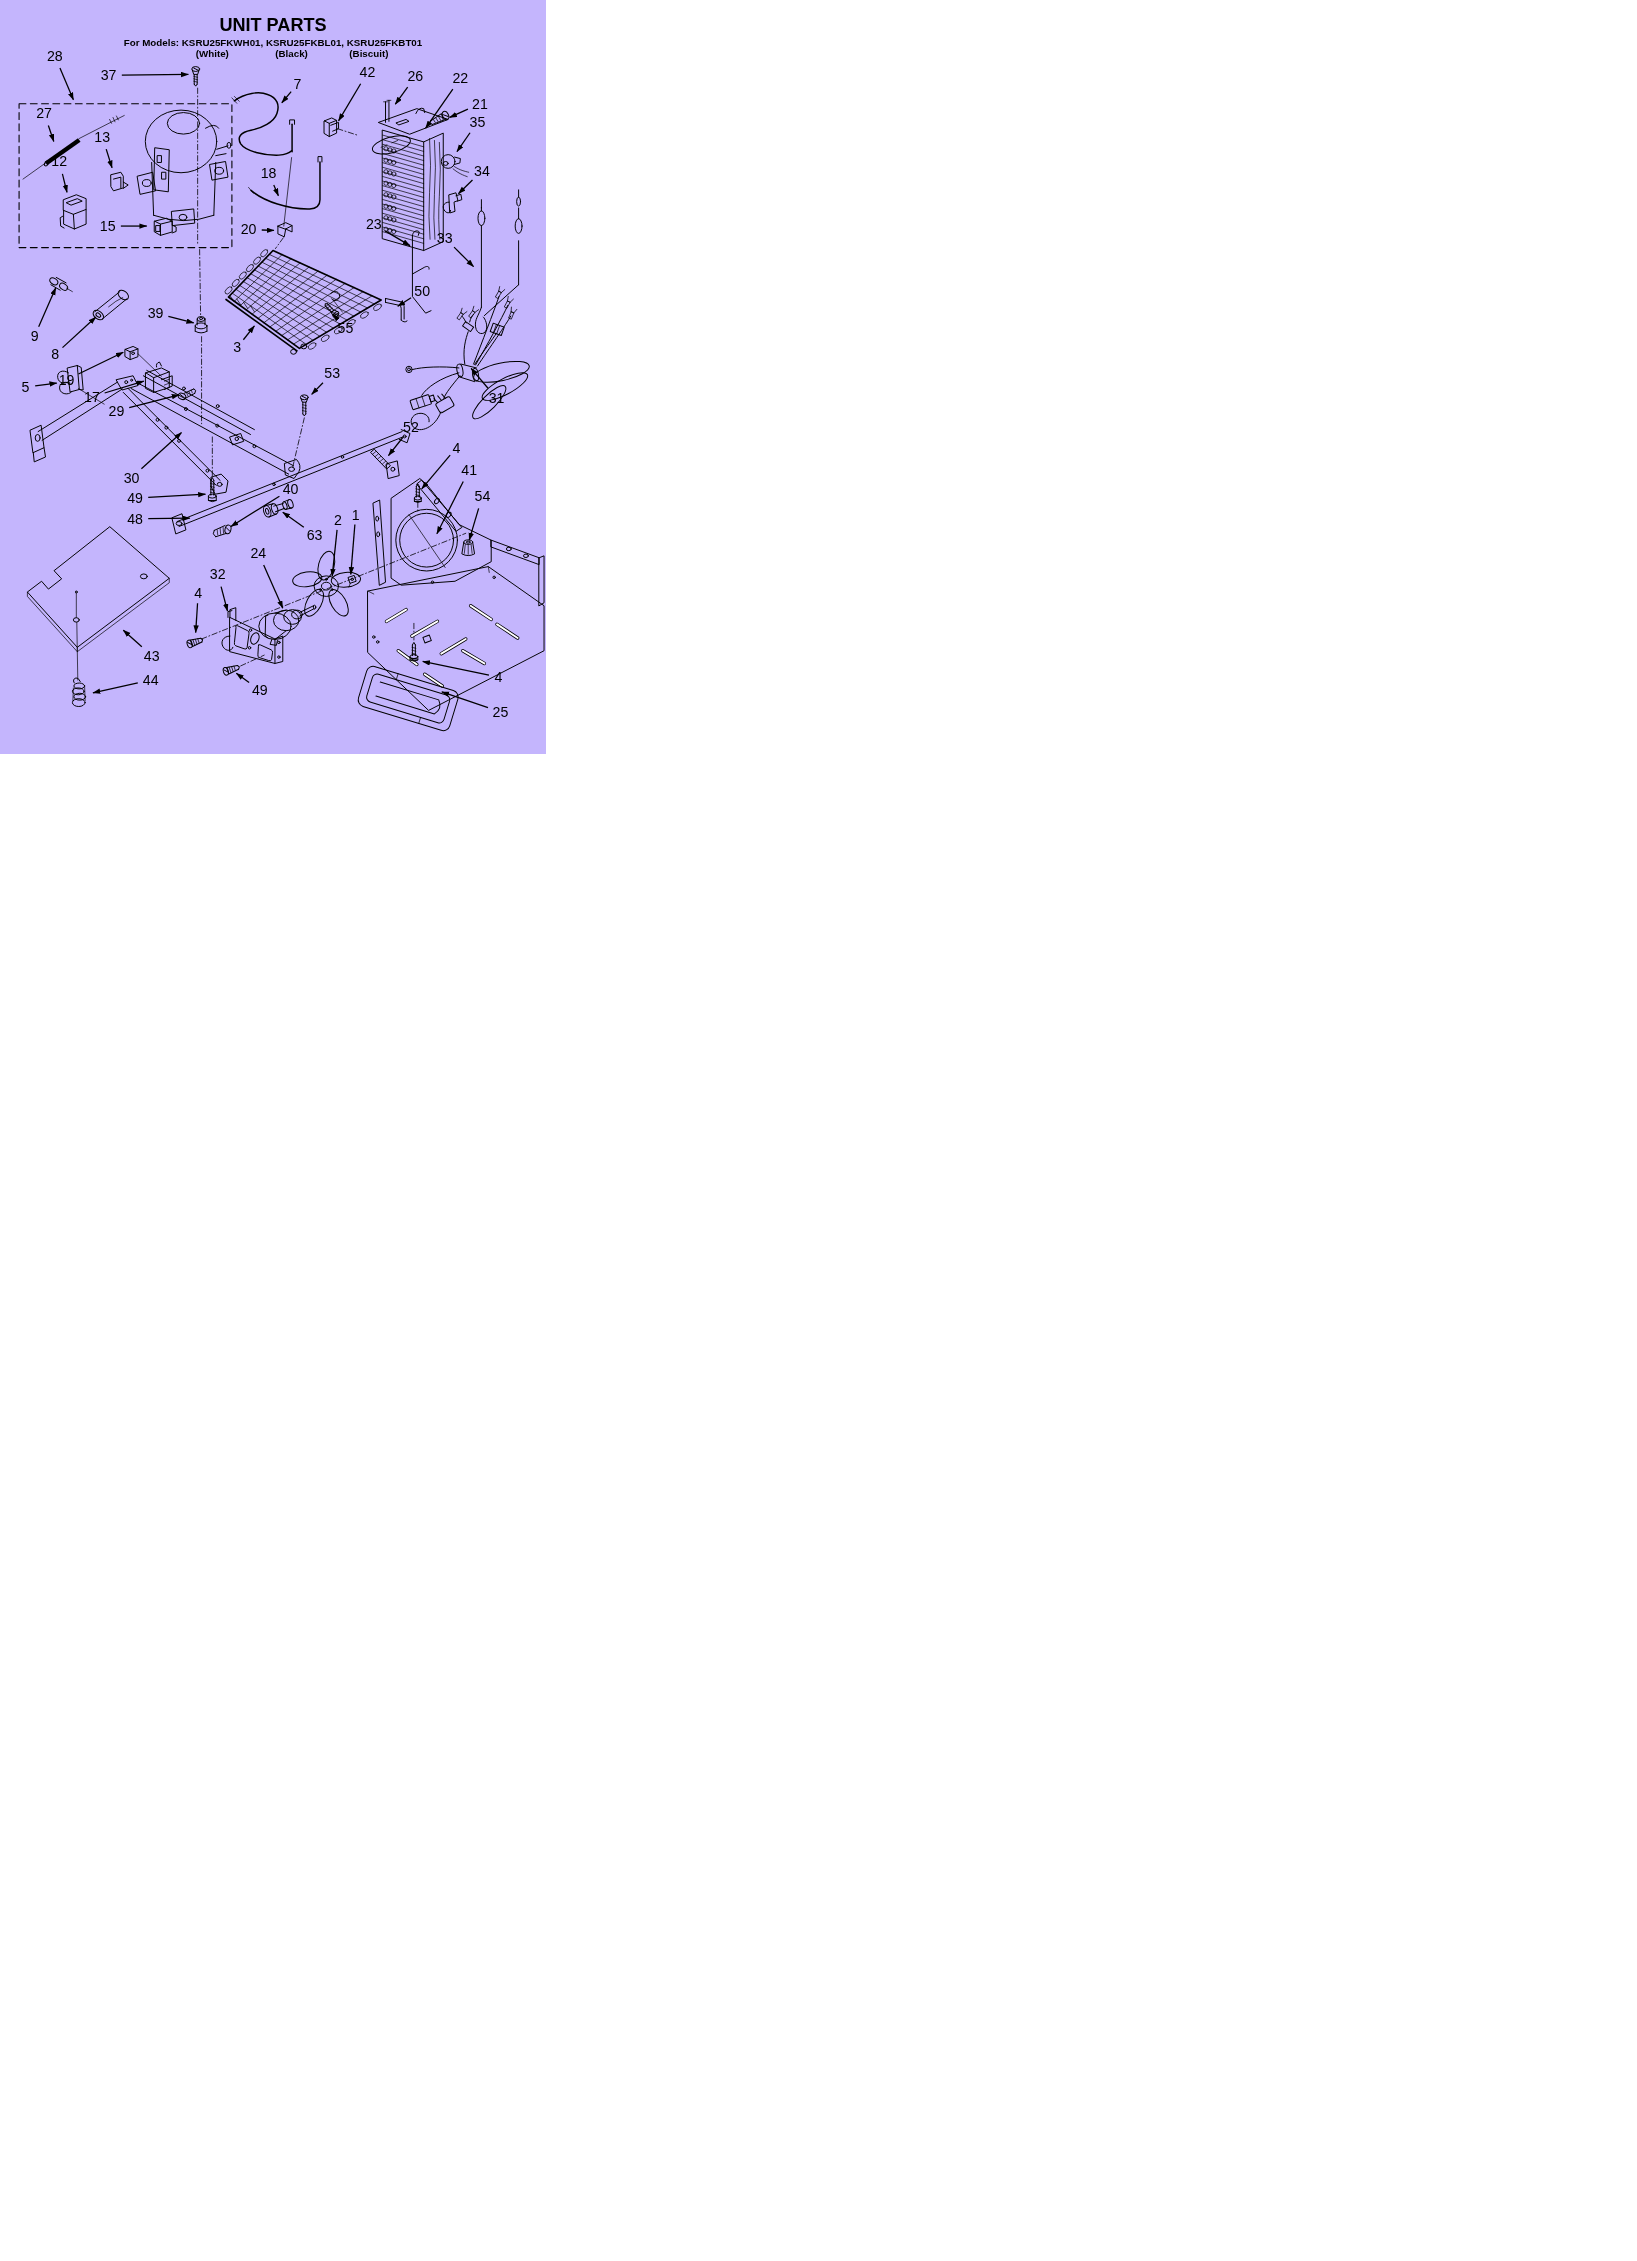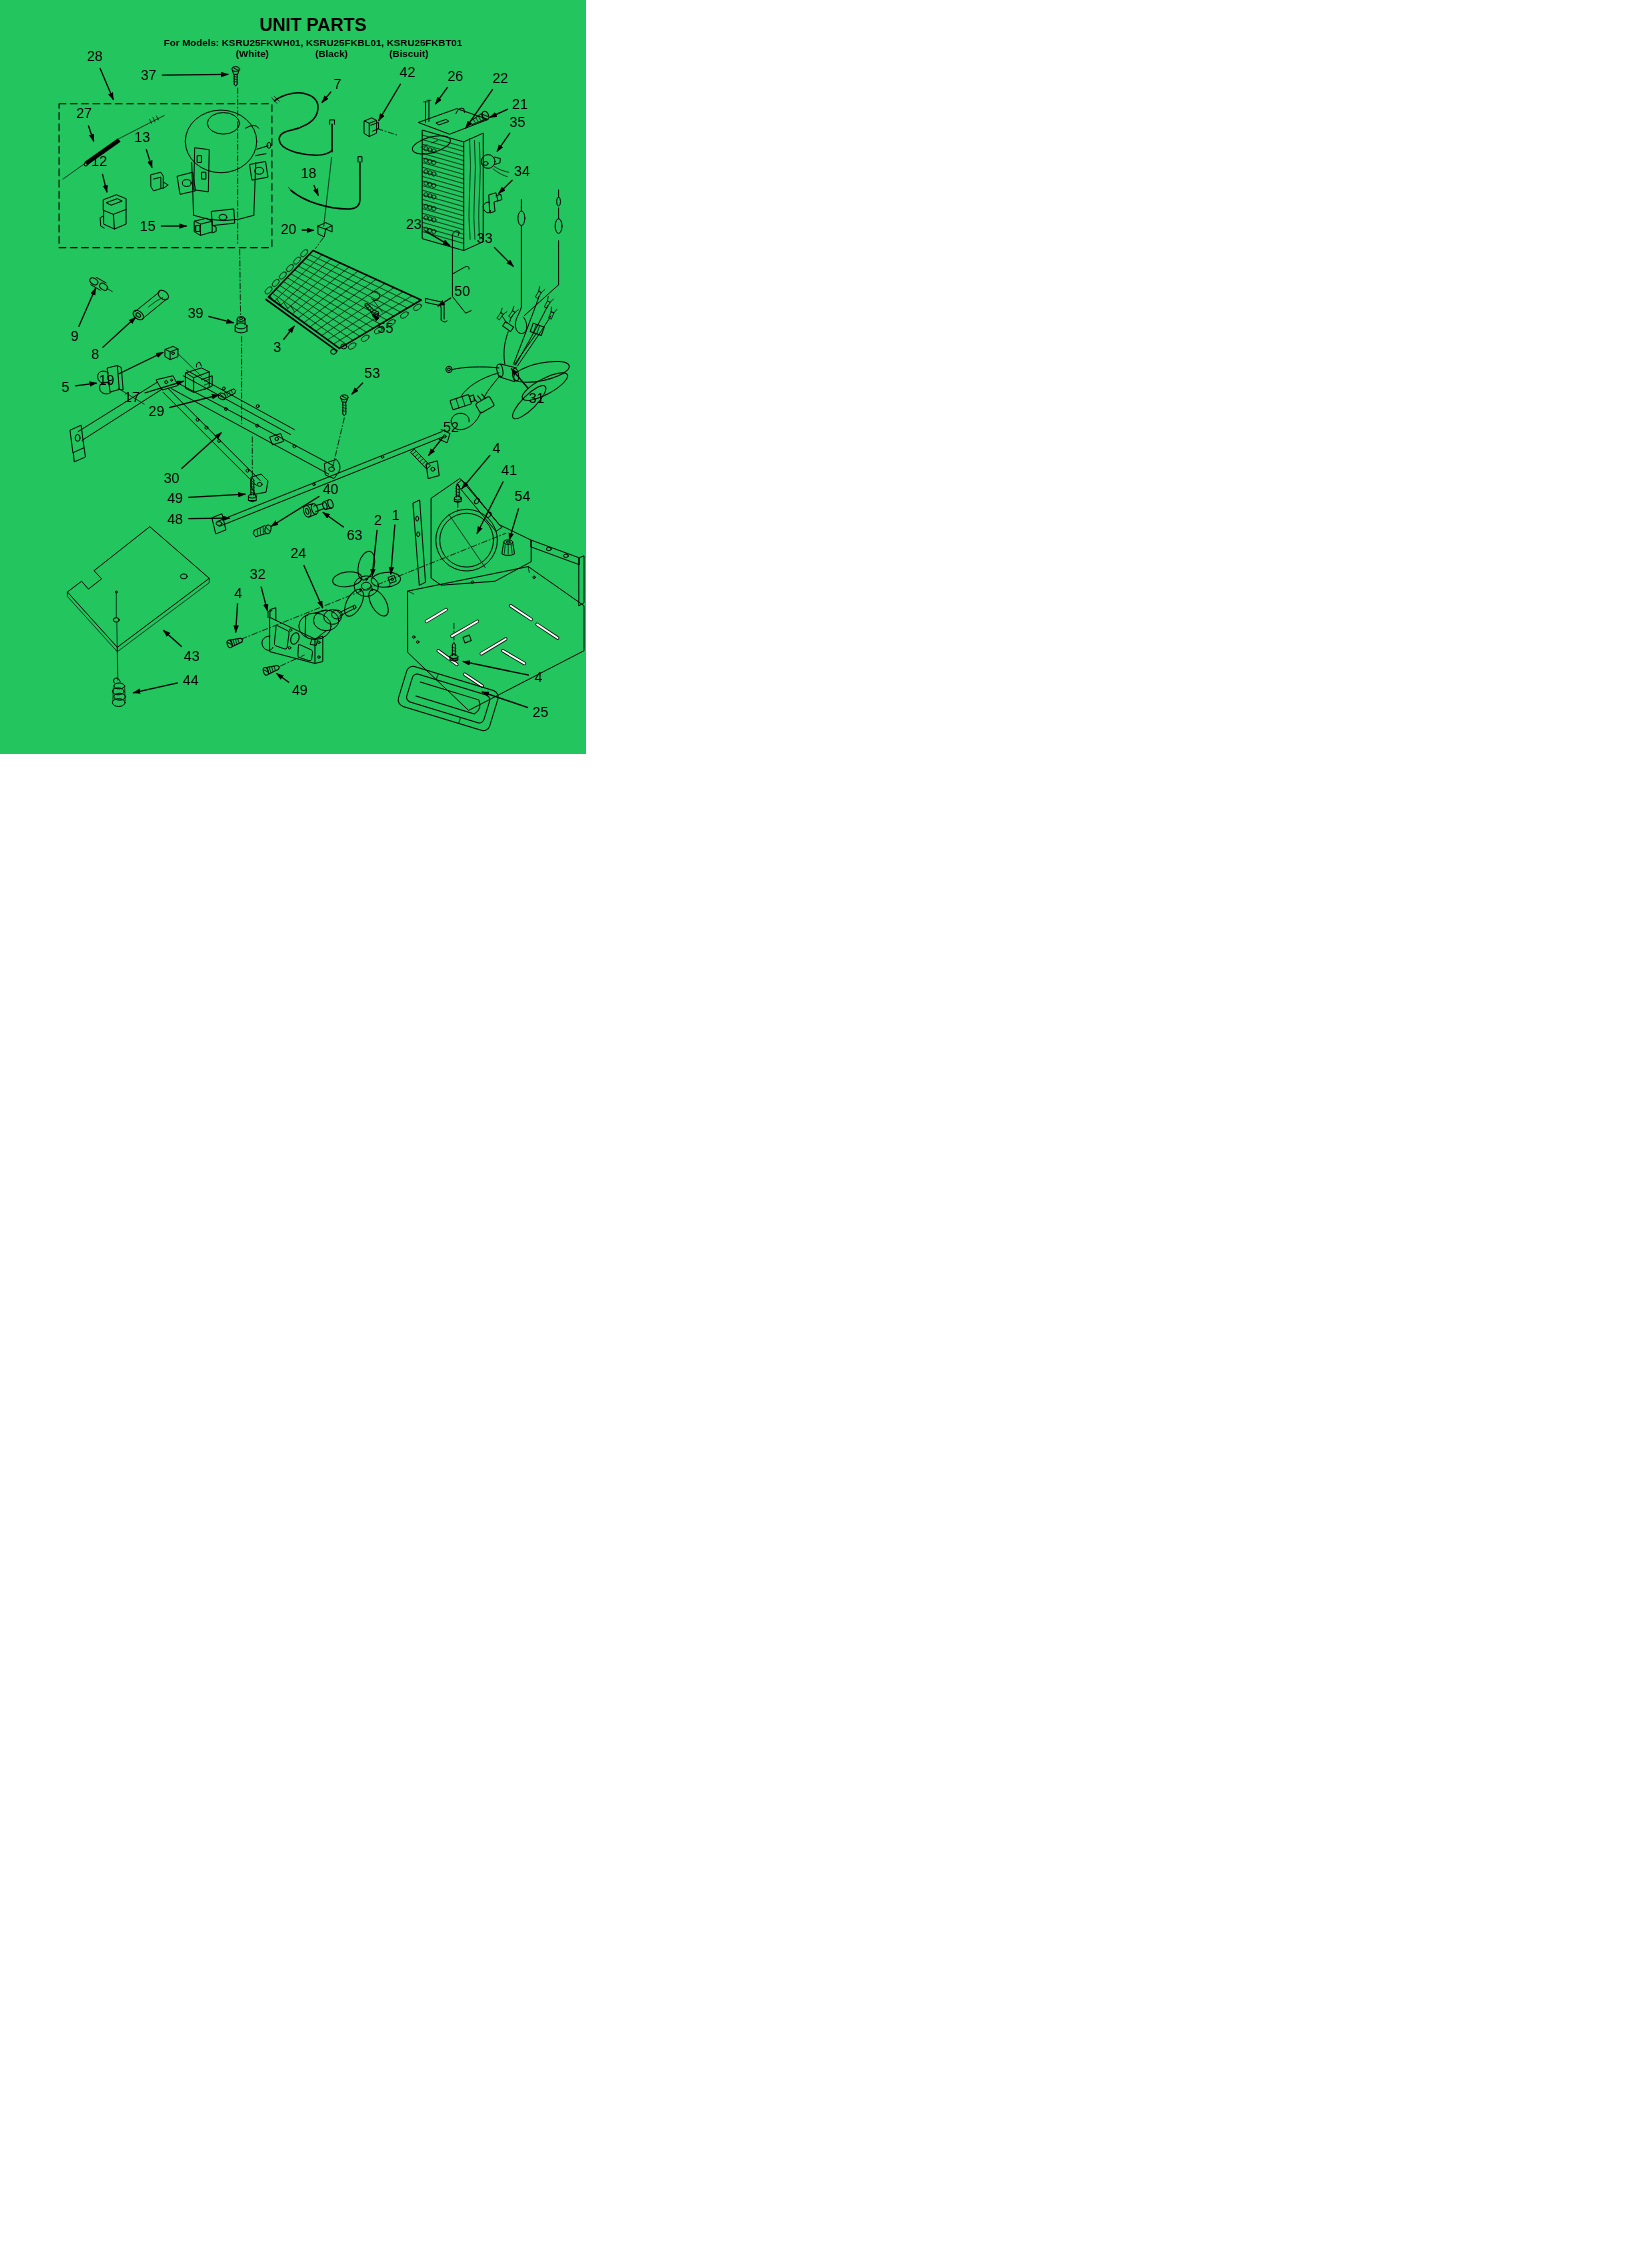--- a/index.html
+++ b/index.html
@@ -1,16 +1,16 @@
 <!DOCTYPE html>
 <html style="font-size:7.8px"><head>
 <meta charset="utf-8">
 <style>
   html,body{margin:0;padding:0;background:#fff;}
-  .page{width:546px;height:754px;background:#22c55e;position:relative;overflow:hidden;padding-left:40px;}
+  .page{width:546px;height:754px;background:#c4b5fd;position:relative;overflow:hidden;}
   svg{display:block;width:546px;height:754px;}
   .t-title{font:bold 37px "Liberation Sans",sans-serif;fill:#000;}
   .t-models{font:bold 20px "Liberation Sans",sans-serif;fill:#000;}
   .t-finish{font:bold 20px "Liberation Sans",sans-serif;fill:#000;}
   .callout-num{font:29px "Liberation Sans",sans-serif;fill:#000;stroke:none;text-anchor:middle;dominant-baseline:central;}
   .leader{stroke:#000;stroke-width:2.6;fill:none;}
   .art{fill:none;stroke:#000;stroke-width:2;stroke-linecap:round;stroke-linejoin:round;}
   .thin{stroke-width:1.4;}
   .tube{stroke-width:3;}
   .dash{stroke-dasharray:11 5 2 5;stroke-width:1.6;}

